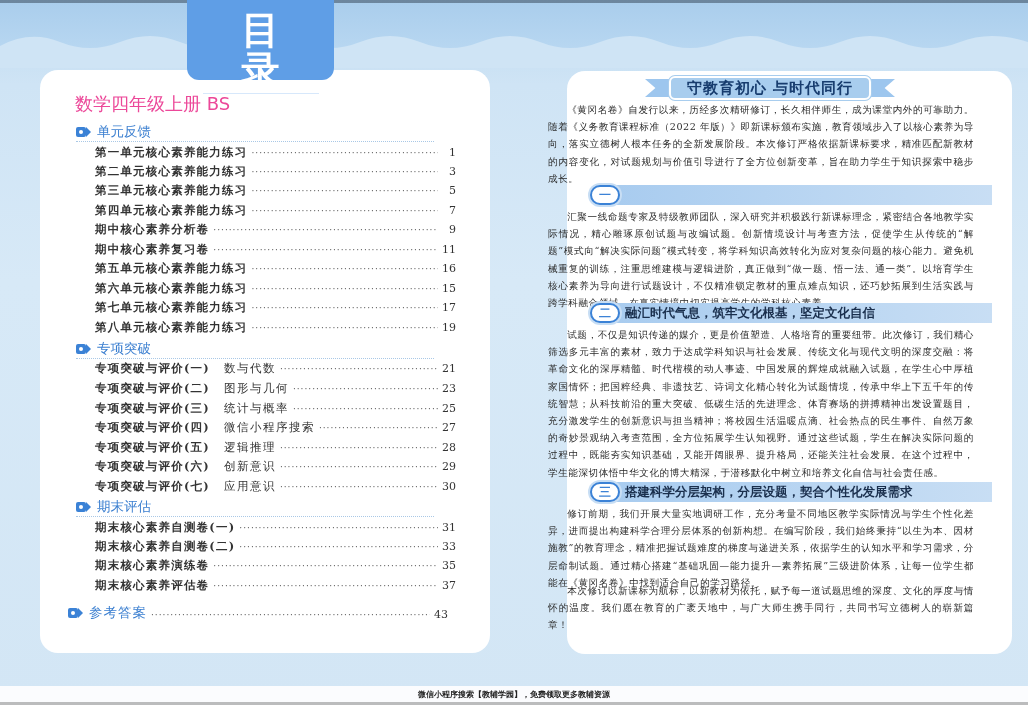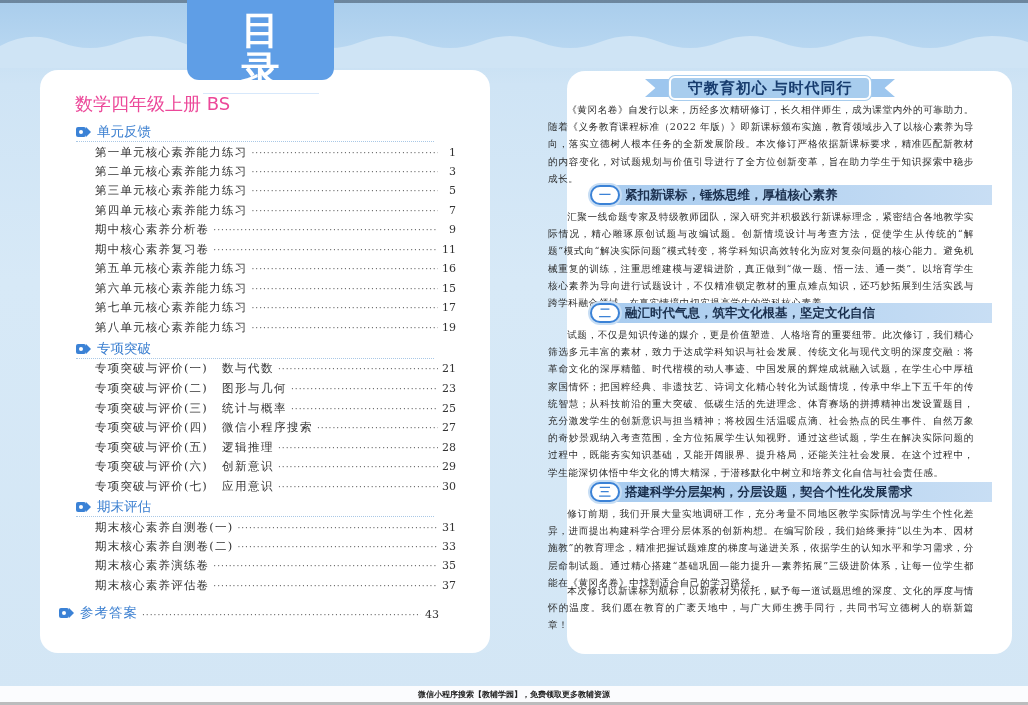--- a/index.html
+++ b/index.html
@@ -58,43 +58,43 @@
     content: ""; position: absolute; left: 10px; top: 0;
     border-left: 5px solid #3b82d6; border-top: 5px solid transparent; border-bottom: 5px solid transparent;
   }
   .tag-dot { position: absolute; left: 3px; top: 3px; width: 4px; height: 4px; background: #fff; border-radius: 50%; z-index: 2; }
 
   .toc-row {
     position: absolute; left: 95px; width: 361px; height: 19px;
     display: flex; align-items: baseline; font-size: 11.5px; color: #333;
     letter-spacing: 1.2px;
   }
-  .toc-row .label { white-space: nowrap; }
+  .toc-row .label { white-space: nowrap; font-weight: bold; }
   .toc-row .topic { white-space: nowrap; margin-left: 14px; letter-spacing: 1.5px; }
   .toc-row .dots {
     flex: 1; overflow: hidden; margin: 0 4px; white-space: nowrap; color: #555;
     letter-spacing: 1px; font-size: 9px;
   }
   .toc-row .dots::before {
     content: "··································································································································";
   }
   .toc-row .page { min-width: 14px; text-align: right; letter-spacing: 0; font-size: 11px; }
-  .answers-row { left: 59px; width: 380px; }
+  .answers-row { left: 68px; width: 380px; }
   .answers-row .alabel {
     font-family: "DejaVu Sans", "Liberation Sans", sans-serif; font-size: 13.5px; color: #3b7fd0;
     display: flex; align-items: center; letter-spacing: 1px;
   }
 
   
   .card-right {
     position: absolute; left: 567px; top: 71px; width: 445px; height: 583px;
     background: #ffffff; border-radius: 18px;
   }
   .banner {
-    position: absolute; left: 645px; top: 76px; width: 250px; height: 24px; font-family: Liberation Serif, serif;
+    position: absolute; left: 645px; top: 76px; width: 250px; height: 24px;
   }
   .banner .flag-l, .banner .flag-r { position: absolute; top: 3px; width: 26px; height: 18px; background: #9dc6ee; }
   .banner .flag-l { left: 0; clip-path: polygon(0 0, 100% 0, 100% 100%, 0 100%, 40% 50%); }
   .banner .flag-r { right: 0; clip-path: polygon(0 0, 100% 0, 60% 50%, 100% 100%, 0 100%); }
   .banner .core {
     position: absolute; left: 24px; top: 0; width: 202px; height: 24px;
     background: #a8cdee; border: 2px solid #ffffff; border-radius: 6px;
     box-shadow: 0 0 0 1px #a8cdee;
     text-align: center; font-weight: bold; font-size: 15px; line-height: 20px; color: #173c6e; letter-spacing: 1px;
   }
@@ -286,21 +286,20 @@
 <div class="banner">
   <div class="flag-l"></div>
   <div class="flag-r"></div>
   <div class="core">守教育初心 与时代同行</div>
 </div>
 
 <div class="para" style="top:101px">《黄冈名卷》自发行以来，历经多次精研修订，长久相伴师生，成为课堂内外的可靠助力。随着《义务教育课程标准（2022 年版）》即新课标颁布实施，教育领域步入了以核心素养为导向，落实立德树人根本任务的全新发展阶段。本次修订严格依据新课标要求，精准匹配新教材的内容变化，对试题规划与价值引导进行了全方位创新变革，旨在助力学生于知识探索中稳步成长。</div>
 
 <div class="sub-head" style="top:185px">
   <span class="num-badge">一</span>
-  <span>紧扣新课标，锤炼思维，厚植核心素养</span>
 </div>
 <div class="para" style="top:208px">汇聚一线命题专家及特级教师团队，深入研究并积极践行新课标理念，紧密结合各地教学实际情况，精心雕琢原创试题与改编试题。创新情境设计与考查方法，促使学生从传统的“解题”模式向“解决实际问题”模式转变，将学科知识高效转化为应对复杂问题的核心能力。避免机械重复的训练，注重思维建模与逻辑进阶，真正做到“做一题、悟一法、通一类”。以培育学生核心素养为导向进行试题设计，不仅精准锁定教材的重点难点知识，还巧妙拓展到生活实践与跨学科融合领域，在真实情境中切实提高学生的学科核心素养。</div>
 
 <div class="sub-head" style="top:303px">
   <span class="num-badge">二</span>
   <span>融汇时代气息，筑牢文化根基，坚定文化自信</span>
 </div>
 <div class="para" style="top:326px">试题，不仅是知识传递的媒介，更是价值塑造、人格培育的重要纽带。此次修订，我们精心筛选多元丰富的素材，致力于达成学科知识与社会发展、传统文化与现代文明的深度交融：将革命文化的深厚精髓、时代楷模的动人事迹、中国发展的辉煌成就融入试题，在学生心中厚植家国情怀；把国粹经典、非遗技艺、诗词文化精心转化为试题情境，传承中华上下五千年的传统智慧；从科技前沿的重大突破、低碳生活的先进理念、体育赛场的拼搏精神出发设置题目，充分激发学生的创新意识与担当精神；将校园生活温暖点滴、社会热点的民生事件、自然万象的奇妙景观纳入考查范围，全方位拓展学生认知视野。通过这些试题，学生在解决实际问题的过程中，既能夯实知识基础，又能开阔眼界、提升格局，还能关注社会发展。在这个过程中，学生能深切体悟中华文化的博大精深，于潜移默化中树立和培养文化自信与社会责任感。</div>
 
 <div class="sub-head" style="top:482px">

